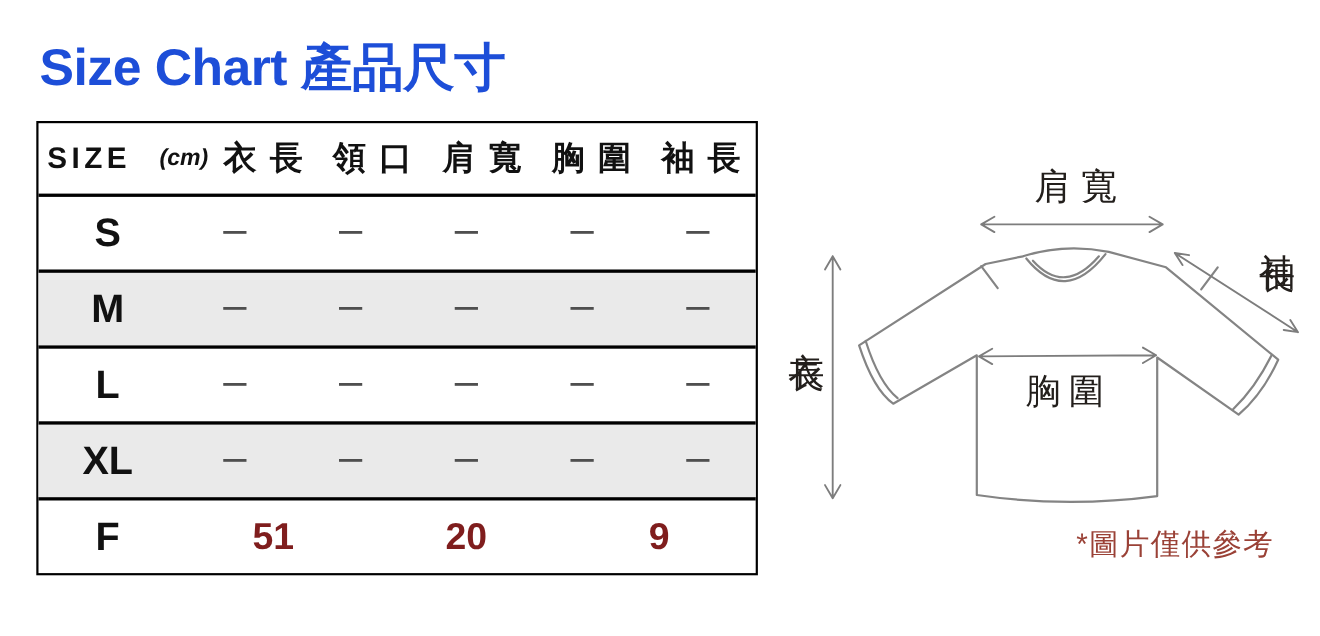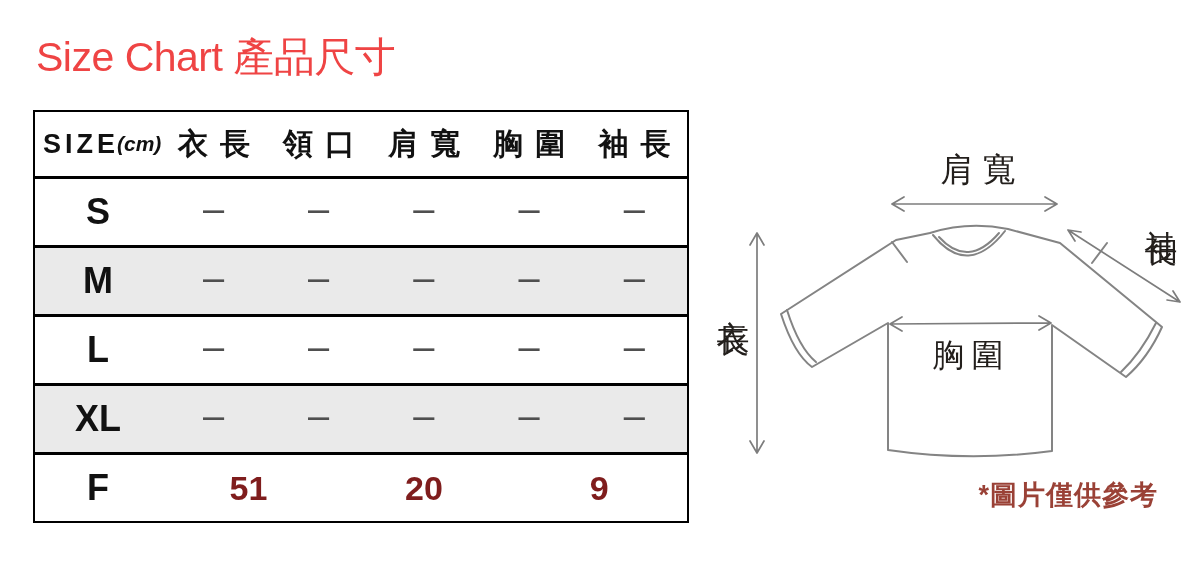--- a/index.html
+++ b/index.html
@@ -1,32 +1,32 @@
 <!DOCTYPE html>
 <html><head>
 <meta charset="utf-8">
 <style>
   * { margin:0; padding:0; box-sizing:border-box; }
   html,body { width:1200px; height:578px; background:#ffffff; overflow:hidden;
               font-family:"Liberation Sans", sans-serif; color:#111; }
   .stage { position:relative; width:1200px; height:578px; background:#fff; }
 
   
-  .page-title { position:absolute; left:36px; top:30px; font-size:41px;
-                font-weight:400; letter-spacing:-0.5px; color:#ef4444; white-space:nowrap; }
+  .page-title { position:absolute; left:36px; top:30px; font-size:47px;
+                font-weight:700; letter-spacing:-0.5px; color:#1d4ed8; white-space:nowrap; }
 
   
   .size-table { position:absolute; left:33px; top:110px; width:656px;
                 border:2px solid #000; background:#fff; }
   .trow { display:flex; align-items:stretch; height:69px; border-top:3px solid #000; }
   .trow.header { height:64px; border-top:none; }
   .trow.shaded { background:#eaeaea; }
   .tcell { flex:1 1 0; display:flex; align-items:center; justify-content:center; }
   .tcell.c0 { flex:0 0 19.3%; }
-  .header .c0 { justify-content:flex-start; padding-left:8px; }
+  .header .c0 { justify-content:flex-start; padding-left:8px;gap:28px; }
   .size-word { font-size:27px; font-weight:700; letter-spacing:4px; }
   .unit-word { font-size:21px; font-weight:700; margin-left:-2px;font-style:italic; }
   .header .head-cjk { font-size:30px; font-weight:700; letter-spacing:12px;
                       padding-left:12px; white-space:nowrap; }
   .size-label { font-size:36px; font-weight:700; }
   .trow.empty .val { color:#4f4f4f; font-size:38px; font-weight:500; padding-bottom:6px; }
   .trow.filled .val { font-size:34px; font-weight:600; color:#7f1d1d; }
 
   
   .diagram { position:absolute; left:700px; top:120px; width:500px; height:458px; }
@@ -34,21 +34,21 @@
   .dlabel { position:absolute; color:#231f1c; font-weight:500; white-space:nowrap; }
   .lbl-shoulder { left:198px; top:28px; width:160px; text-align:center;
                   font-size:33px; letter-spacing:9px; padding-left:9px; }
   .lbl-sleeve { left:438px; top:84px; writing-mode:vertical-rl; text-orientation:upright;
                 font-size:33px; letter-spacing:6px; }
   .lbl-length { left:10px; top:174px; writing-mode:vertical-rl; text-orientation:upright;
                 font-size:33px; letter-spacing:6px; }
   .lbl-chest { left:208px; top:214px; width:120px; text-align:center;
                font-size:32px; letter-spacing:7px; padding-left:7px; }
   .ref-note { position:absolute; left:238px; top:357px; width:220px; text-align:right;
-              font-size:27px; font-weight:700; color:#9a4136; letter-spacing:1px; }
+              font-size:27px; font-weight:400; color:#9a4136; letter-spacing:1px; }
 </style>
 </head>
 <body>
 
 <div class="stage">
 
   <div class="page-title">Size Chart 產品尺寸</div>
 
   <div class="size-table">
     <div class="trow header">

